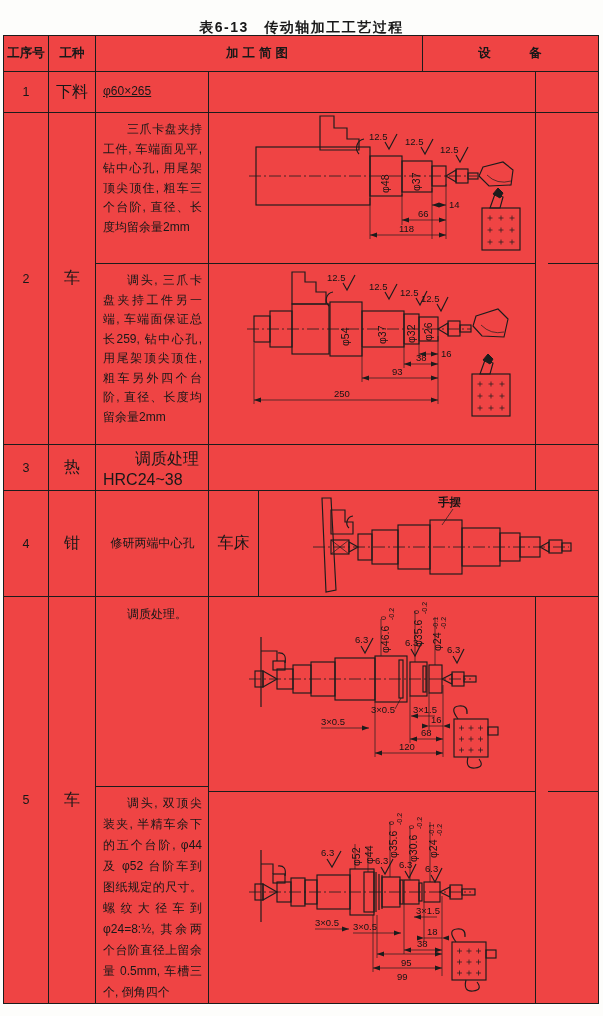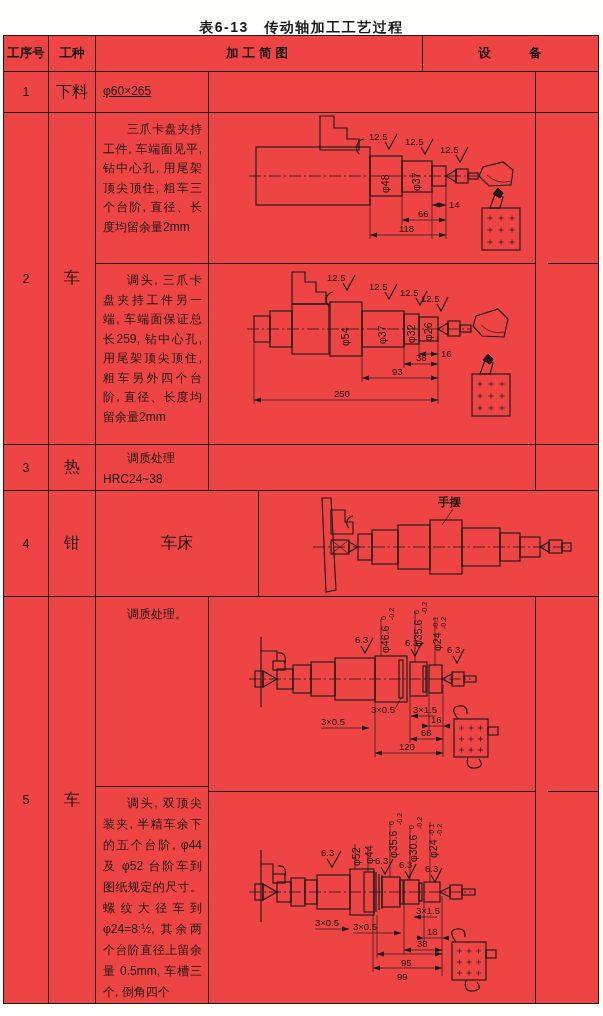--- a/index.html
+++ b/index.html
@@ -19,21 +19,21 @@
   .sp1{letter-spacing:4px;}
   .sp2{letter-spacing:13px;}
   .rh1{height:40px;}.rh2{height:331px;}.rh3{height:45px;}.rh4{height:105px;}.rh5{height:406px;}
   .num{font-size:12.5px;}
   .stack{justify-content:flex-start;align-items:stretch;}
   .sub{width:100%;box-sizing:border-box;}
   .divided{border-bottom:1.4px solid #1c1c1c;}
   .txt{font-size:12px;line-height:19.5px;text-align:justify;padding:7px 6px 0 7px;}
   .txt5{line-height:21.5px;}
   .indent{text-indent:2em;}
-  .r3txt{font-size:12px;line-height:21px;padding:3px 6px 0 7px;width:100%;box-sizing:border-box;}
+  .r3txt{font-size:16px;line-height:21px;padding:3px 6px 0 7px;width:100%;box-sizing:border-box;}
   .tol{display:inline-flex;flex-direction:column;font-size:8px;line-height:8.5px;
        vertical-align:-4px;letter-spacing:0;}
   svg{display:block;}
   .s{stroke:#1c1c1c;stroke-width:1.15;fill:none;}
   .thin{stroke:#1c1c1c;stroke-width:0.7;fill:none;}
   .cl{stroke:#1c1c1c;stroke-width:0.8;fill:none;stroke-dasharray:12 3 2 3;}
   .fl{fill:#1c1c1c;stroke:none;}
   .dk{fill:#1c1c1c;stroke:#1c1c1c;}
   text{font-size:10.5px;fill:#141414;font-family:"Liberation Sans","DejaVu Sans",sans-serif;}
   text.sm{font-size:7px;}
@@ -204,20 +204,23 @@
           <div>HRC24~38</div>
         </div>
       </div>
       <div class="c c4"></div>
       <div class="c c5"></div>
     </div>
 
     <div class="row rh4">
       <div class="c c1 num">4</div>
       <div class="c c2">钳</div>
+      <div class="c c3">
+        <div class="txt" style="padding-top:0;">修研两端中心孔</div>
+      </div>
       <div class="c c5">车床</div>
       <div class="c c4">
 
         <svg width="324" height="103" viewBox="0 0 324 103">
           <path class="cl" d="M40,55 H296"></path>
           <polygon class="s" points="49,6 58,6 63,98 53,100"></polygon>
           <polygon class="s" points="58,18 72,18 72,30 80,30 80,42 58,42"></polygon>
           <path class="s" d="M80,24 a7,7 0 0 0 -4,12"></path>
           <rect class="s" x="58" y="48" width="18" height="14"></rect>
           <path class="thin" d="M58,48 l18,14 M58,62 l18,-14"></path>

